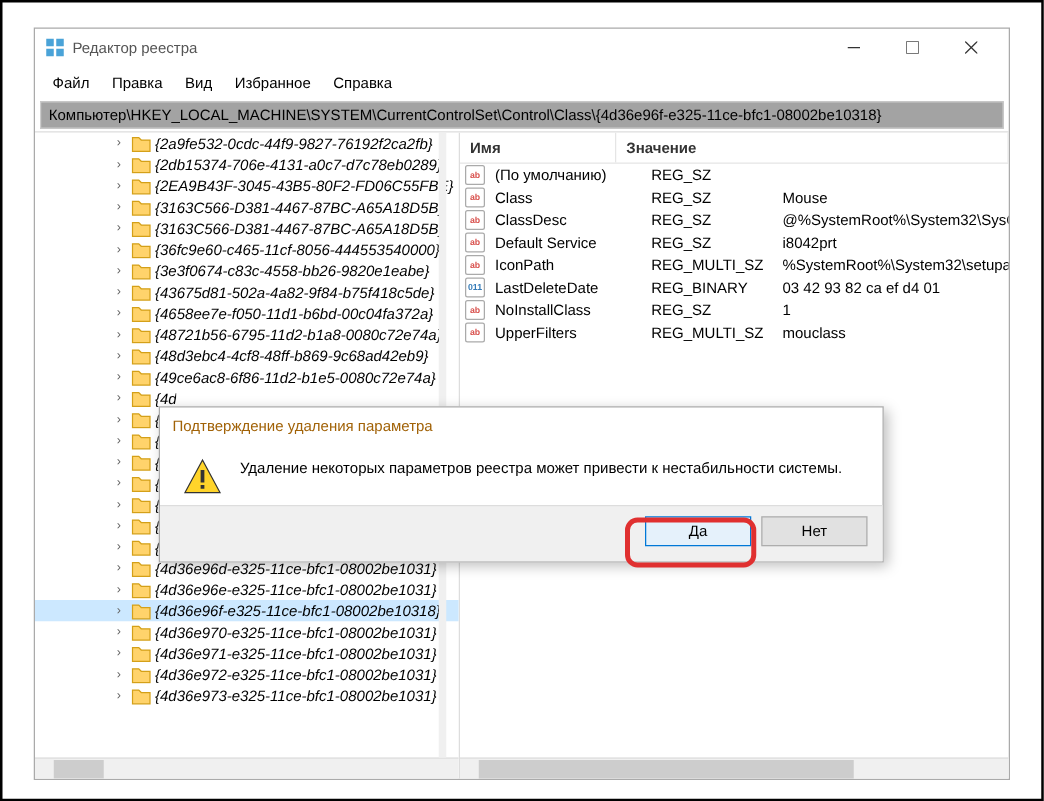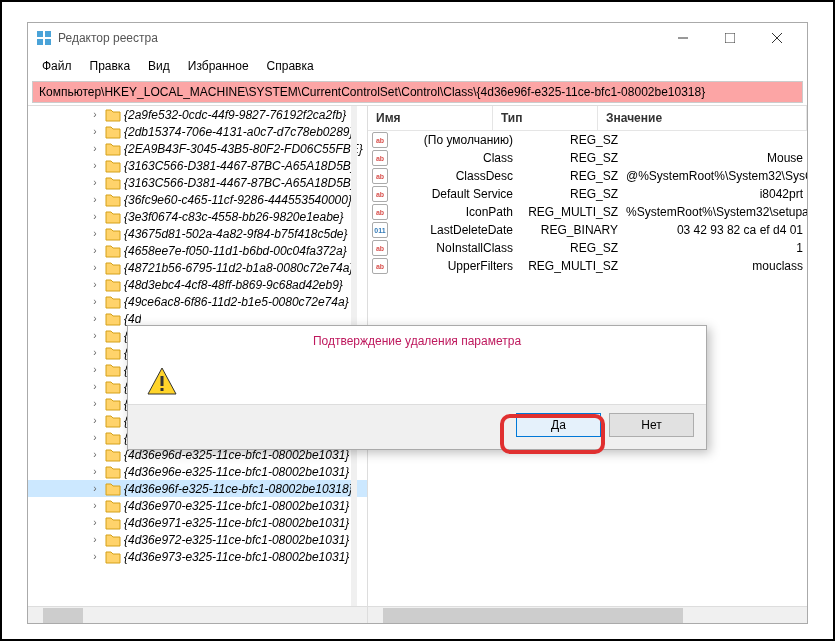--- a/index.html
+++ b/index.html
@@ -5,47 +5,47 @@
 * { box-sizing: border-box; margin: 0; padding: 0; font-family: "Segoe UI", Tahoma, sans-serif; font-size: 12px; }
 body { background: #fff; width: 835px; height: 641px; position: relative; border: 2px solid #000; }
 .window { position: absolute; top: 20px; left: 25px; right: 25px; bottom: 15px; background: #fff; border: 1px solid #aaa; display: flex; flex-direction: column; }
 .titlebar { display: flex; align-items: center; height: 30px; padding: 0 8px; }
 .title-icon { width: 16px; height: 16px; margin-right: 6px; }
 .title-text { flex: 1; color: #555; }
 .win-btns { display: flex; gap: 2px; }
 .win-btn { width: 45px; height: 28px; display: flex; align-items: center; justify-content: center; color: #555; cursor: pointer; }
 .menubar { display: flex; gap: 2px; padding: 2px 6px; text-align: center; }
 .menu-item { padding: 4px 8px; cursor: pointer; }
-.address { border: 1px solid #ccc; margin: 2px 4px; padding: 3px 6px; background: #fca5a5; white-space: nowrap; overflow: hidden; }
+.address { border: 1px solid #ccc; margin: 2px 4px; padding: 3px 6px; background: #a3a3a3; white-space: nowrap; overflow: hidden; }
 .content { flex: 1; display: flex; border-top: 1px solid #ddd; overflow: hidden; }
 .tree-pane { width: 340px; border-right: 1px solid #ddd; overflow: hidden; position: relative; display: flex; flex-direction: column; }
 .tree-scroll { flex: 1; overflow: hidden; }
 .tree-row { display: flex; align-items: center; height: 17px; padding-left: 60px; white-space: nowrap; cursor: pointer; }
 .tree-row.selected { background: #cce8ff; }
 .expander { width: 14px; text-align: center; color: #666; font-size: 10px; cursor: pointer; }
 .folder-icon { width: 16px; height: 14px; margin: 0 3px; flex-shrink: 0; }
 .tree-label { overflow: hidden; text-overflow: ellipsis; font-style: italic; }
 .hscroll-tree { height: 17px; border-top: 1px solid #ddd; background: #f0f0f0; display: flex; align-items: center; }
 .hscroll-tree .thumb { width: 40px; height: 15px; background: #cdcdcd; margin-left: 15px; }
 .vline { position: absolute; top: 0; bottom: 17px; left: 323px; width: 6px; background: #f0f0f0; }
 .list-pane { flex: 1; display: flex; flex-direction: column; overflow: hidden; }
 .list-header { display: flex; border-bottom: 1px solid #e5e5e5; font-weight: bold; }
 .list-header div { padding: 5px 8px; border-right: 1px solid #e5e5e5; color: #333; }
 .col-name { width: 125px; }
 .col-type { width: 105px; }
 .col-value { flex: 1; }
 .list-body { flex: 1; overflow: hidden; }
-.list-row { display: flex; height: 18px; align-items: center; cursor: pointer; text-align: right; }
+.list-row { display: flex; height: 18px; align-items: center; cursor: pointer; }
 .val-icon { width: 16px; height: 16px; margin: 0 4px; flex-shrink: 0; border: 1px solid #aaa; border-radius: 2px; display: flex; align-items: center; justify-content: center; font-size: 7px; font-weight: bold; }
 .val-icon.str { background: #fff; color: #d9534f; }
 .val-icon.bin { background: #fff; color: #337ab7; }
 .hscroll-list { height: 17px; border-top: 1px solid #ddd; background: #f0f0f0; display: flex; align-items: center; }
 .hscroll-list .thumb { width: 300px; height: 15px; background: #cdcdcd; margin-left: 15px; }
 .dialog { position: absolute; top: 323px; left: 125px; width: 580px; background: #fff; border: 1px solid #aaa; box-shadow: 3px 3px 10px rgba(0,0,0,0.25); }
-.dialog-title { padding: 8px 10px; color: #be185d; text-align: center; }
+.dialog-title { padding: 8px 10px; color: #a16207; }
 .dialog-body { display: flex; padding: 10px 18px 6px; gap: 14px; }
 .warn-icon { width: 32px; height: 32px; flex-shrink: 0; }
 .dialog-text { line-height: 1.4; }
 .dialog-btns { display: flex; justify-content: flex-end; gap: 8px; padding: 8px 12px 12px; background: #f0f0f0; border-top: 1px solid #ddd; }
 .dlg-btn { width: 85px; height: 24px; border: 1px solid #adadad; background: #e1e1e1; cursor: pointer; }
 .dlg-btn.primary { background: #e5f1fb; border-color: #0078d7; }
 .highlight { position: absolute; border: 4px solid #e03030; border-radius: 10px; pointer-events: none; }
 </style>
 </head>
 <body>
@@ -122,21 +122,21 @@
             <svg class="folder-icon" viewBox="0 0 16 14">
               <path d="M1 2h5l2 2h7v9H1z" fill="#ffd36b" stroke="#d4a018"></path>
             </svg>
             <span class="tree-label">{3163C566-D381-4467-87BC-A65A18D5B}</span>
           </div>
           <div class="tree-row">
             <span class="expander">›</span>
             <svg class="folder-icon" viewBox="0 0 16 14">
               <path d="M1 2h5l2 2h7v9H1z" fill="#ffd36b" stroke="#d4a018"></path>
             </svg>
-            <span class="tree-label">{36fc9e60-c465-11cf-9286-444553540000}</span>
+            <span class="tree-label">{36fc9e60-c465-11cf-8056-444553540000}</span>
           </div>
           <div class="tree-row">
             <span class="expander">›</span>
             <svg class="folder-icon" viewBox="0 0 16 14">
               <path d="M1 2h5l2 2h7v9H1z" fill="#ffd36b" stroke="#d4a018"></path>
             </svg>
             <span class="tree-label">{3e3f0674-c83c-4558-bb26-9820e1eabe}</span>
           </div>
           <div class="tree-row">
             <span class="expander">›</span>
@@ -280,21 +280,20 @@
           </div>
         </div>
       <div class="vline"></div>
       <div class="hscroll-tree">
           <div class="thumb"></div>
         </div>
     </div>
     <div class="list-pane">
       <div class="list-header">
         <div class="col-name">Имя</div>
-        <div class="col-type">Тип</div>
         <div class="col-value">Значение</div>
       </div>
       <div class="list-body" id="listbody">
           <div class="list-row">
             <span class="val-icon str">ab</span>
             <span class="col-name" style="padding:0 4px;overflow:hidden">(По умолчанию)</span>
             <span class="col-type" style="padding:0 4px">REG_SZ</span>
           </div>
           <div class="list-row">
             <span class="val-icon str">ab</span>
@@ -348,20 +347,21 @@
 
 <div class="dialog">
   <div class="dialog-title">Подтверждение удаления параметра</div>
   <div class="dialog-body">
     <svg class="warn-icon" viewBox="0 0 32 32">
         <polygon points="16,2 30,28 2,28" fill="#ffd42a" stroke="#333" stroke-width="1"></polygon>
         <rect x="14.5" y="10" width="3" height="10" fill="#333"></rect>
         <rect x="14.5" y="22" width="3" height="3" fill="#333"></rect>
       </svg>
     <div class="dialog-text">
+      <div>Удаление некоторых параметров реестра может привести к нестабильности системы.</div>
     </div>
   </div>
   <div class="dialog-btns">
     <button class="dlg-btn primary">Да</button>
     <button class="dlg-btn">Нет</button>
   </div>
 </div>
 
 <div class="highlight" style="top:412px; left:498px; width:105px; height:40px;"></div>
 

